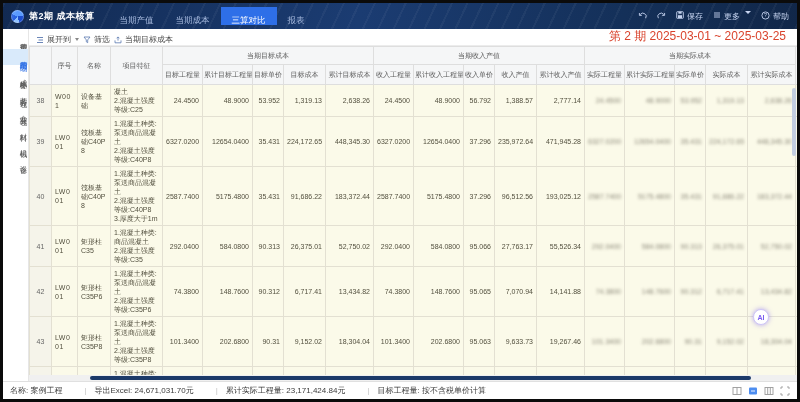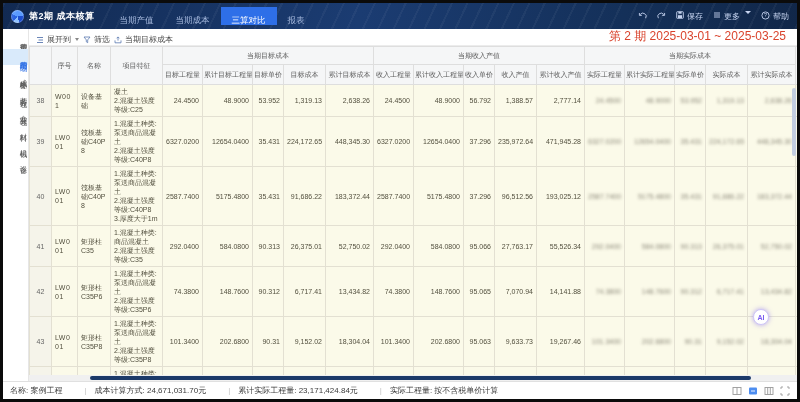--- a/index.html
+++ b/index.html
@@ -394,25 +394,25 @@
 
       <div class="hscroll">
         <div class="thumb"></div>
       </div>
     </div>
   </div>
 
   <div class="statusbar">
     <span class="status-item">名称: 案例工程</span>
       <span class="sep">|</span>
-      <span class="status-item">成本计算方式: 24,671,031.70元</span>
+      <span class="status-item">导出Excel: 24,671,031.70元</span>
       <span class="sep">|</span>
       <span class="status-item">累计实际工程量: 23,171,424.84元</span>
       <span class="sep">|</span>
-      <span class="status-item">实际工程量: 按不含税单价计算</span>
+      <span class="status-item">目标工程量: 按不含税单价计算</span>
       <span class="status-right">
       <svg width="10" height="10" viewBox="0 0 10 10">
           <rect x="1" y="1.5" width="8" height="7" fill="none" stroke="#9a9a9a" stroke-width="0.9"></rect>
           <path d="M5 1.5v7" stroke="#9a9a9a" stroke-width="0.9"></path>
         </svg>
       <svg width="10" height="10" viewBox="0 0 10 10">
           <rect x="1" y="1.5" width="8" height="7" rx="1" fill="#4d8df0"></rect>
           <path d="M3 5h4" stroke="#fff" stroke-width="0.9"></path>
         </svg>
       <svg width="10" height="10" viewBox="0 0 10 10">

